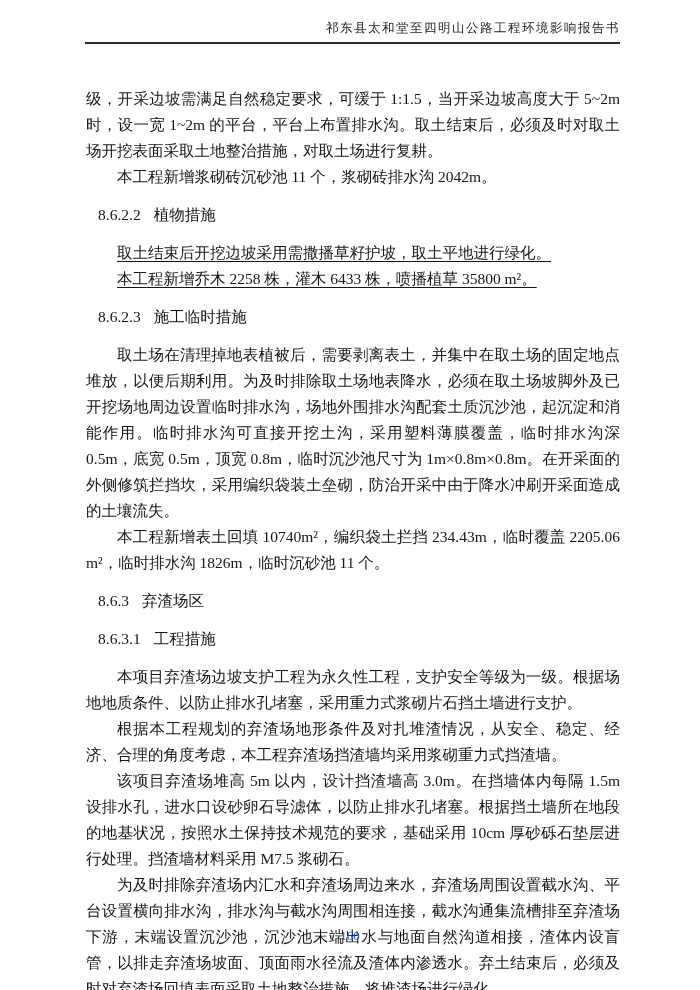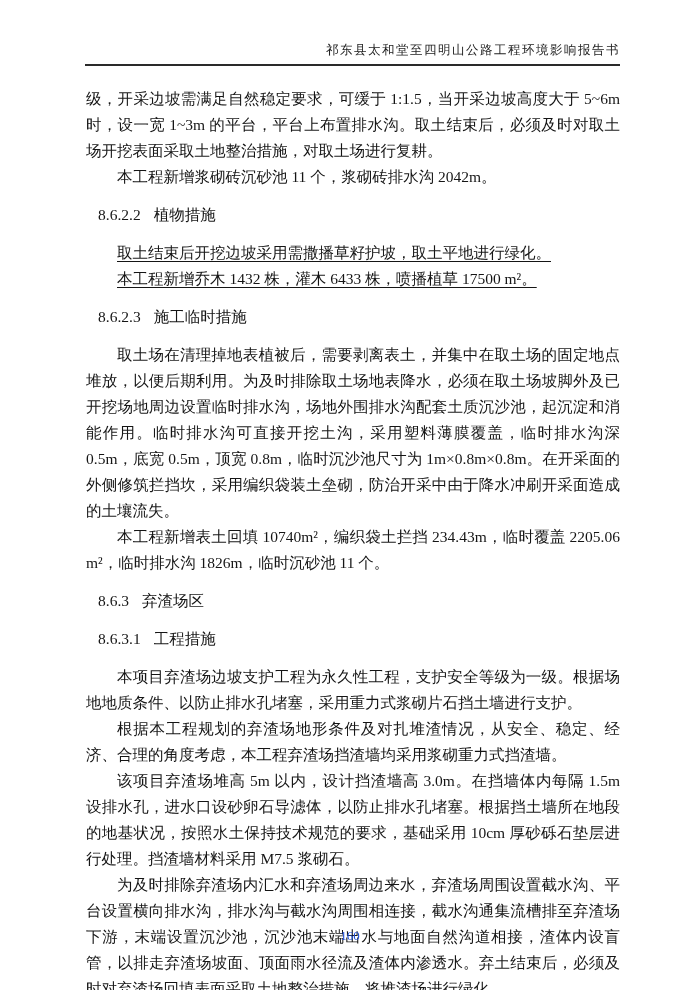--- a/index.html
+++ b/index.html
@@ -13,21 +13,21 @@
     color: #151515;
     overflow: hidden;
   }
   .header {
     position: absolute;
     top: 0;
     left: 85px;
     right: 80px;
   }
   .header-title {
-    padding-top: 42px;
+    padding-top: 20px;
     text-align: right;
     font-size: 12.5px;
     letter-spacing: 1.5px;
     color: #222;
   }
   .header-rule {
     margin-top: 5px;
     border-bottom: 2px solid #2a2a2a;
     height: 0;
   }
@@ -72,31 +72,31 @@
 
 <div class="page">
 
   <div class="header">
     <div class="header-title">祁东县太和堂至四明山公路工程环境影响报告书</div>
     <div class="header-rule"></div>
   </div>
 
   <div class="content">
 
-    <p class="para no-indent">级，开采边坡需满足自然稳定要求，可缓于 1:1.5，当开采边坡高度大于 5~6m 时，设一宽 1~3m 的平台，平台上布置排水沟。取土结束后，必须及时对取土场开挖表面采取土地整治措施，对取土场进行复耕。</p>
+    <p class="para no-indent">级，开采边坡需满足自然稳定要求，可缓于 1:1.5，当开采边坡高度大于 5~2m 时，设一宽 1~2m 的平台，平台上布置排水沟。取土结束后，必须及时对取土场开挖表面采取土地整治措施，对取土场进行复耕。</p>
 
     <p class="para">本工程新增浆砌砖沉砂池 11 个，浆砌砖排水沟 2042m。</p>
 
     <h3 class="heading">
       <span class="h-num">8.6.2.2</span><span class="h-title">植物措施</span>
     </h3>
 
     <p class="para underline">取土结束后开挖边坡采用需撒播草籽护坡，取土平地进行绿化。</p>
 
-    <p class="para underline">本工程新增乔木 1432 株，灌木 6433 株，喷播植草 17500 m²。</p>
+    <p class="para underline">本工程新增乔木 2258 株，灌木 6433 株，喷播植草 35800 m²。</p>
 
     <h3 class="heading">
       <span class="h-num">8.6.2.3</span><span class="h-title">施工临时措施</span>
     </h3>
 
     <p class="para">取土场在清理掉地表植被后，需要剥离表土，并集中在取土场的固定地点堆放，以便后期利用。为及时排除取土场地表降水，必须在取土场坡脚外及已开挖场地周边设置临时排水沟，场地外围排水沟配套土质沉沙池，起沉淀和消能作用。临时排水沟可直接开挖土沟，采用塑料薄膜覆盖，临时排水沟深 0.5m，底宽 0.5m，顶宽 0.8m，临时沉沙池尺寸为 1m×0.8m×0.8m。在开采面的外侧修筑拦挡坎，采用编织袋装土垒砌，防治开采中由于降水冲刷开采面造成的土壤流失。</p>
 
     <p class="para">本工程新增表土回填 10740m²，编织袋土拦挡 234.43m，临时覆盖 2205.06 m²，临时排水沟 1826m，临时沉砂池 11 个。</p>
 
     <h3 class="heading">

